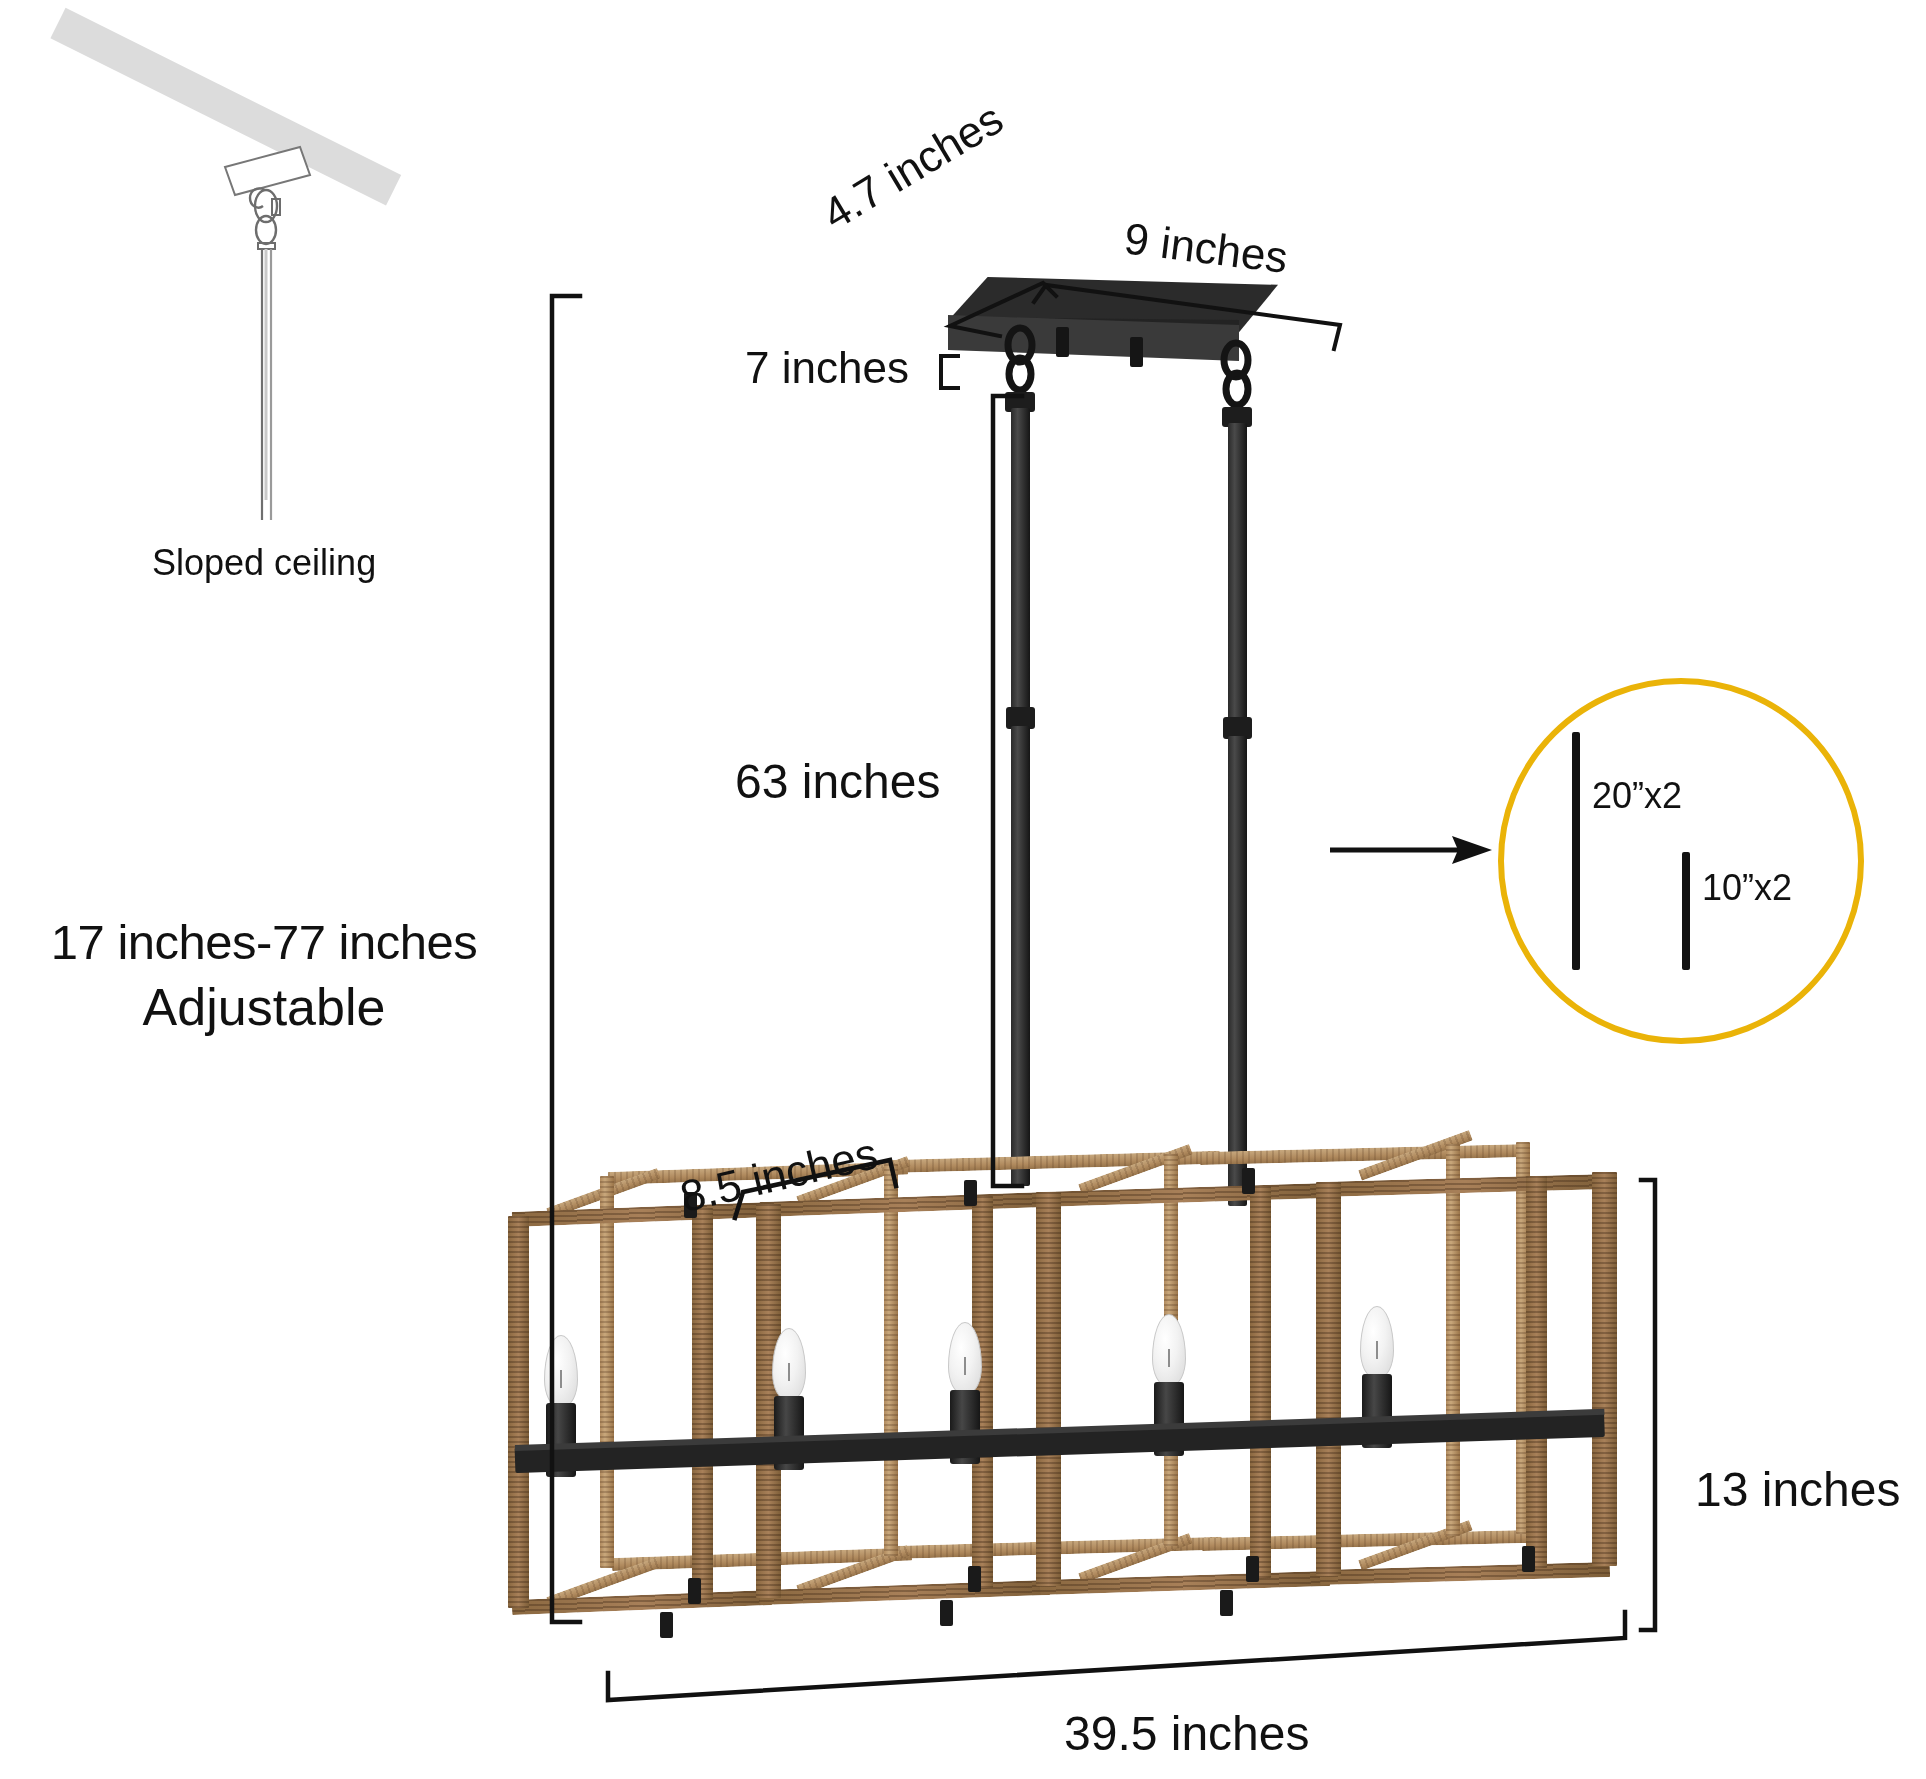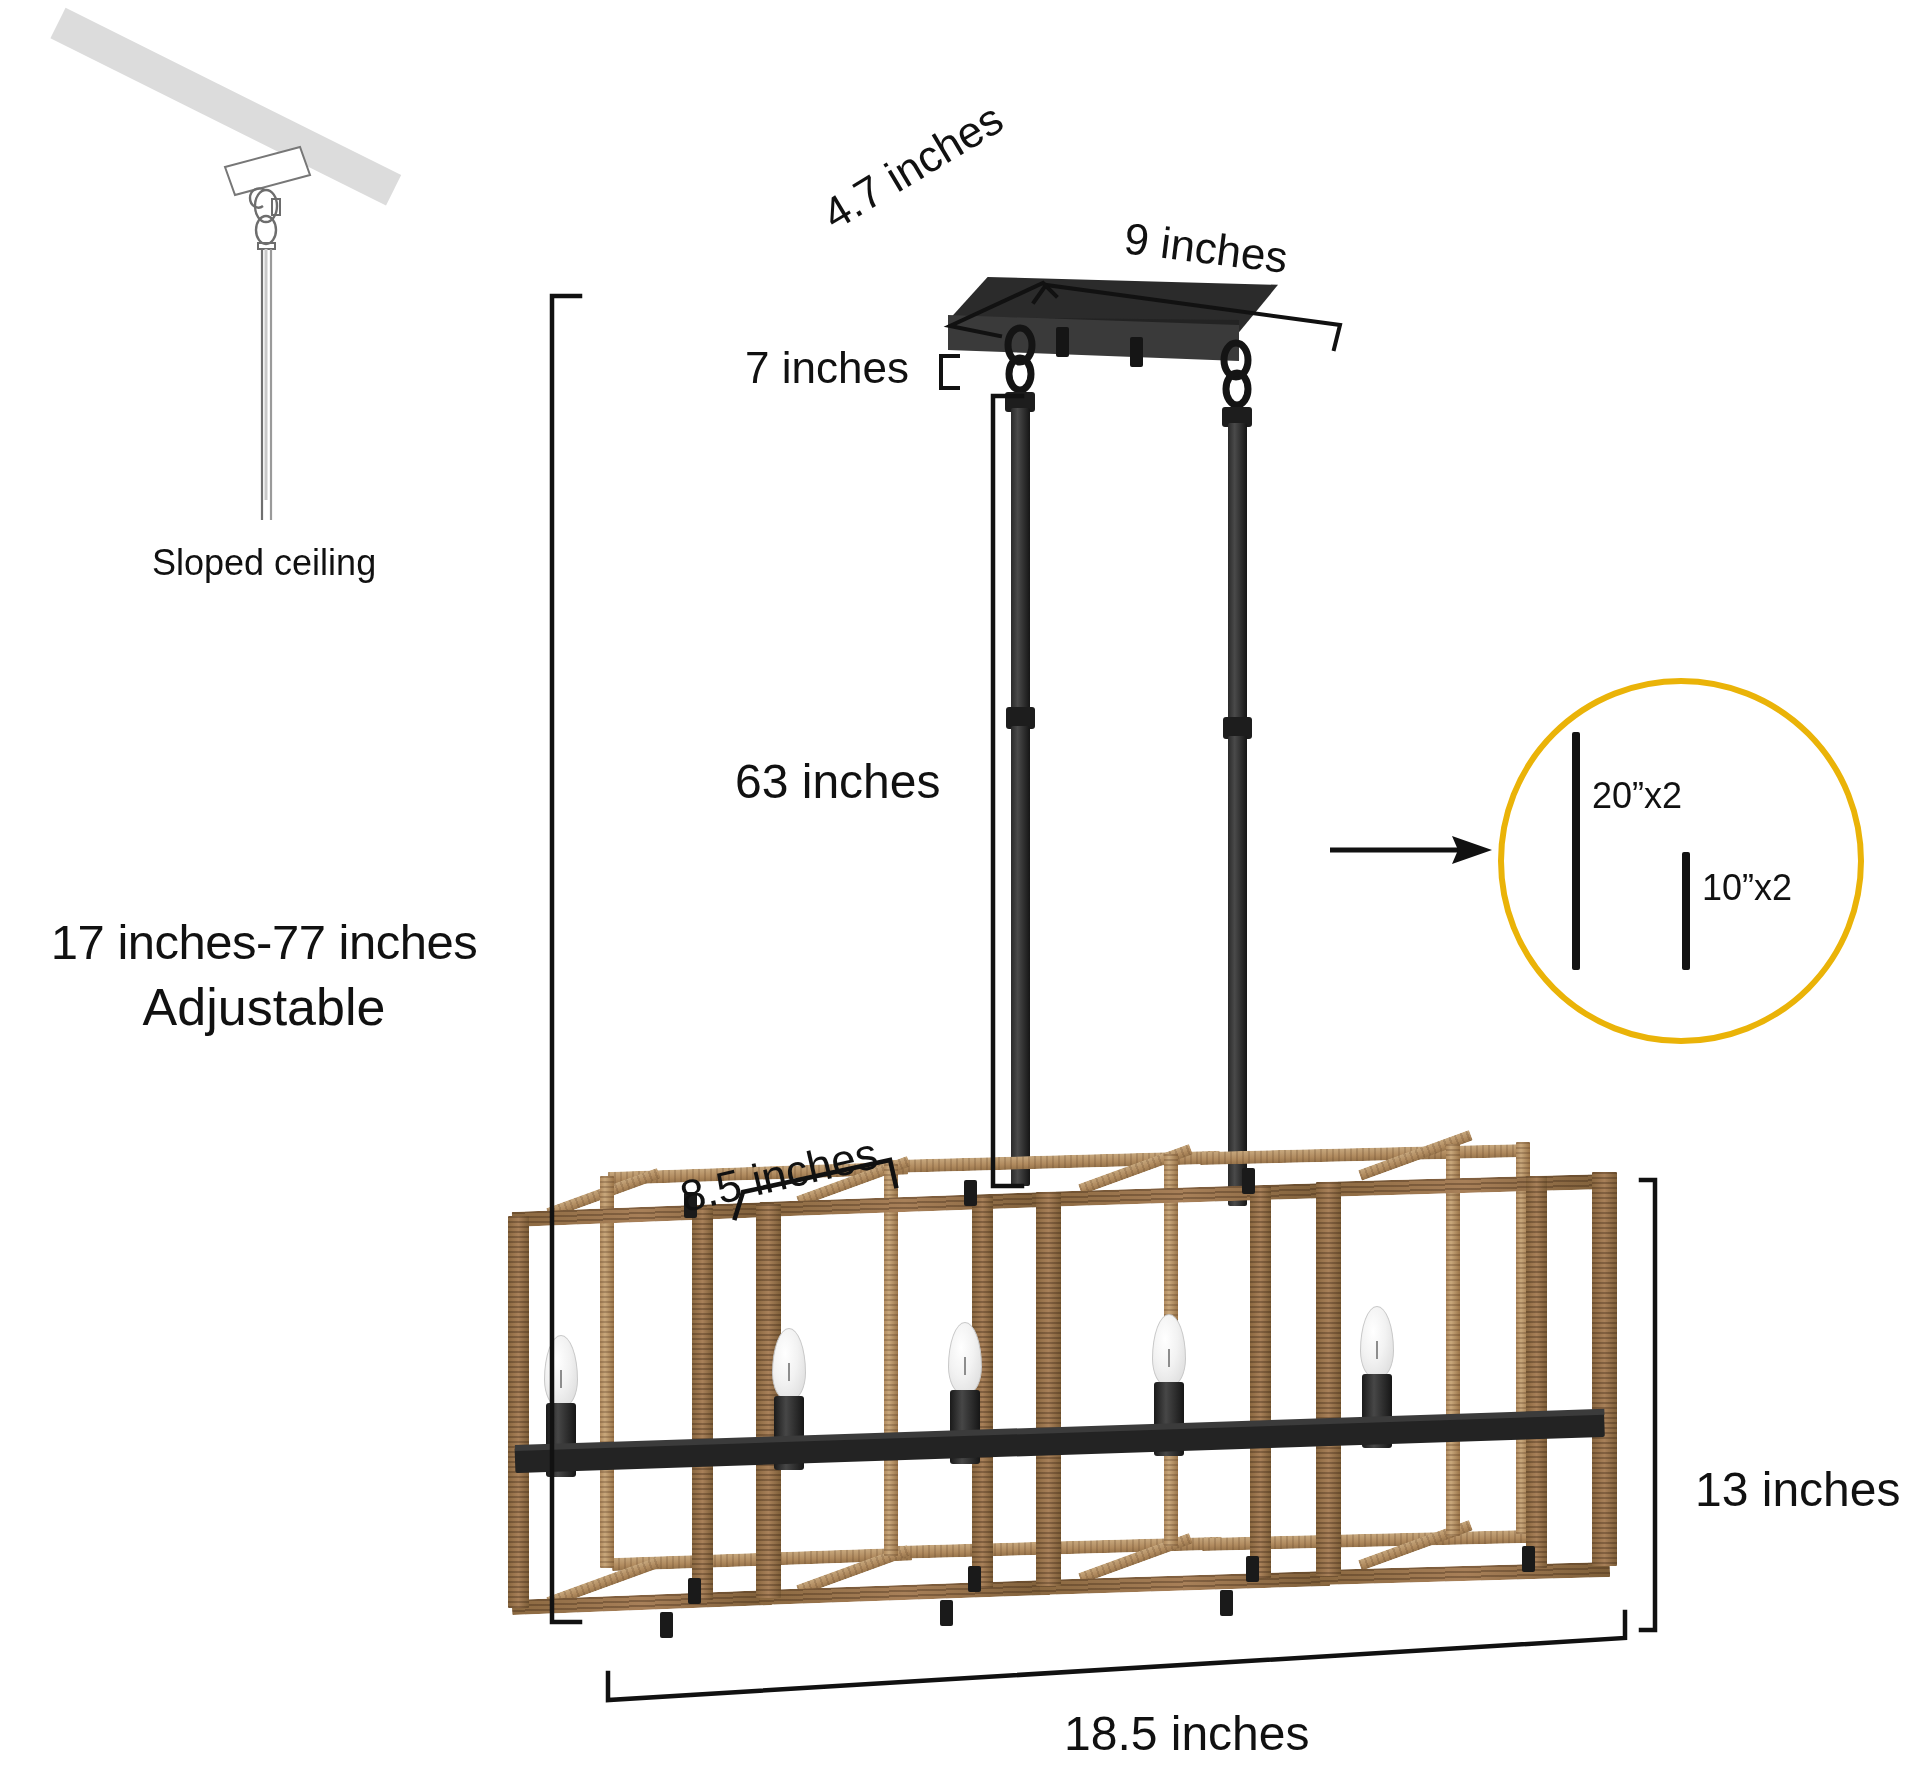--- a/index.html
+++ b/index.html
@@ -307,21 +307,21 @@
   <div class="lbl" style="left:1122px; top:216px; font-size:44px; transform:rotate(7deg); transform-origin:left bottom;">9 inches</div>
 
   <div class="lbl" style="left:745px; top:346px; font-size:44px;">7 inches</div>
 
   <div class="lbl" style="left:735px; top:758px; font-size:48px;">63 inches</div>
 
   <div class="lbl" style="left:686px; top:1175px; font-size:44px; transform:rotate(-13deg); transform-origin:left bottom;">8.5 inches</div>
 
   <div class="lbl" style="left:1695px; top:1466px; font-size:48px;">13 inches</div>
 
-  <div class="lbl" style="left:1064px; top:1710px; font-size:48px;">18.5 inches</div>
+  <div class="lbl" style="left:1064px; top:1710px; font-size:48px;">39.5 inches</div>
 
   <div id="callout">
     <div class="rodlet" style="left:68px; top:48px; width:8px; height:238px;"></div>
     <div class="lbl" style="left:88px; top:94px; font-size:36px;">20”x2</div>
 
     <div class="rodlet" style="left:178px; top:168px; width:8px; height:118px;"></div>
     <div class="lbl" style="left:198px; top:186px; font-size:36px;">10”x2</div>
   </div>
 
 </div>

